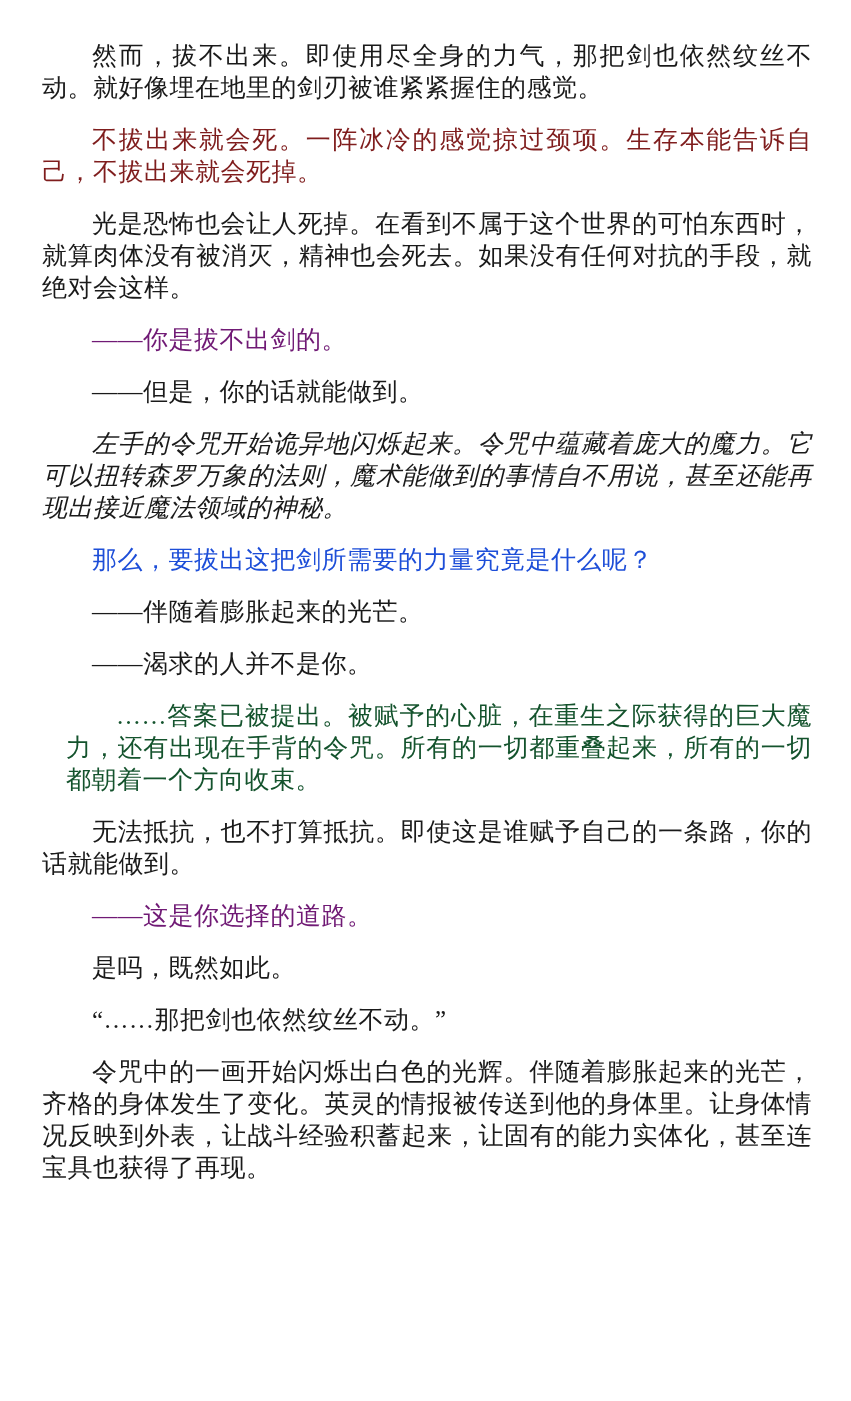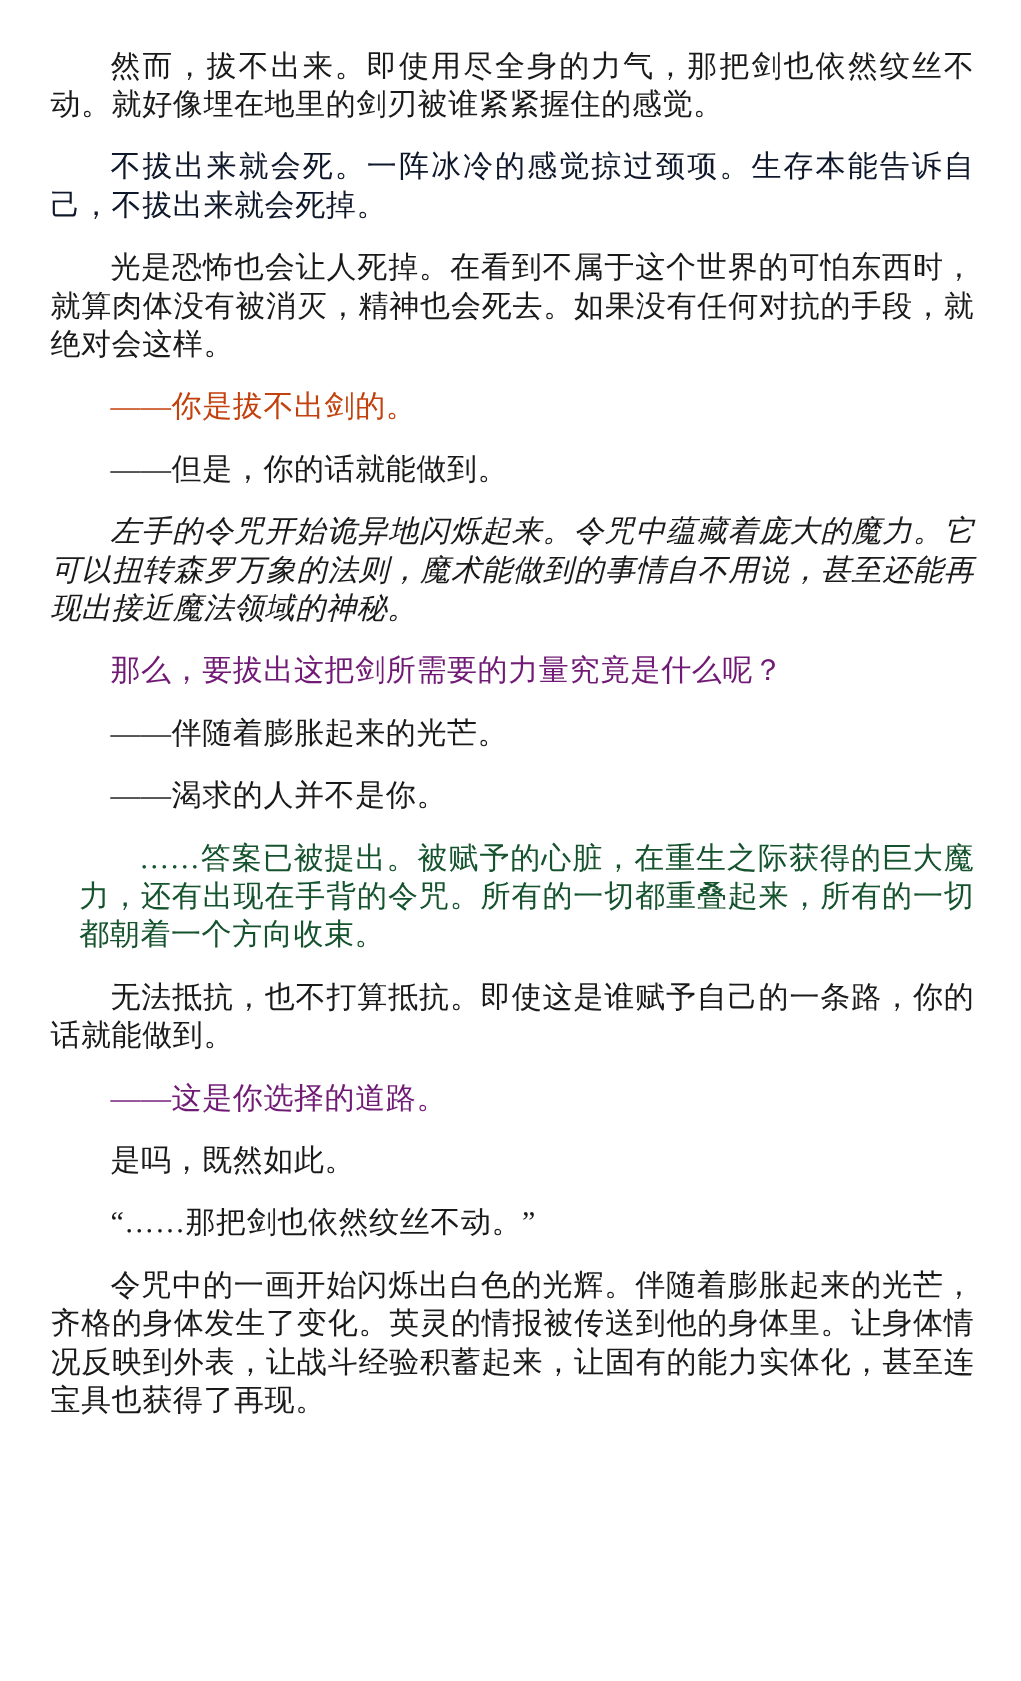--- a/index.html
+++ b/index.html
@@ -28,26 +28,26 @@
     text-justify: inter-ideograph;
     letter-spacing: 0.5px;
   }
 </style>
 </head>
 <body>
 
 <div class="page" style="background: rgb(255, 255, 255);">
   <div id="paragraph-container">
       <p class="para" style="color: rgb(26, 26, 26);">然而，拔不出来。即使用尽全身的力气，那把剑也依然纹丝不动。就好像埋在地里的剑刃被谁紧紧握住的感觉。</p>
-      <p class="para" style="color: #0f172a;">不拔出来就会死。一阵冰冷的感觉掠过颈项。生存本能告诉自己，不拔出来就会死掉。</p>
+      <p class="para" style="color: #7f1d1d;">不拔出来就会死。一阵冰冷的感觉掠过颈项。生存本能告诉自己，不拔出来就会死掉。</p>
       <p class="para" style="color: rgb(26, 26, 26);">光是恐怖也会让人死掉。在看到不属于这个世界的可怕东西时，就算肉体没有被消灭，精神也会死去。如果没有任何对抗的手段，就绝对会这样。</p>
-      <p class="para" style="color: #c2410c;">——你是拔不出剑的。</p>
+      <p class="para" style="color: #701a75;">——你是拔不出剑的。</p>
       <p class="para" style="color: rgb(26, 26, 26);">——但是，你的话就能做到。</p>
       <p class="para" style="color: rgb(26, 26, 26); font-style: italic;">左手的令咒开始诡异地闪烁起来。令咒中蕴藏着庞大的魔力。它可以扭转森罗万象的法则，魔术能做到的事情自不用说，甚至还能再现出接近魔法领域的神秘。</p>
-      <p class="para" style="color: #701a75; margin-top: 16px;">那么，要拔出这把剑所需要的力量究竟是什么呢？</p>
+      <p class="para" style="color: #1d4ed8; margin-top: 16px;">那么，要拔出这把剑所需要的力量究竟是什么呢？</p>
       <p class="para" style="color: rgb(26, 26, 26);">——伴随着膨胀起来的光芒。</p>
       <p class="para" style="color: rgb(26, 26, 26);">——渴求的人并不是你。</p>
       <p class="para" style="color: #14532d; margin-left: 24px;">……答案已被提出。被赋予的心脏，在重生之际获得的巨大魔力，还有出现在手背的令咒。所有的一切都重叠起来，所有的一切都朝着一个方向收束。</p>
       <p class="para" style="color: rgb(26, 26, 26);">无法抵抗，也不打算抵抗。即使这是谁赋予自己的一条路，你的话就能做到。</p>
       <p class="para" style="color: #701a75;">——这是你选择的道路。</p>
       <p class="para" style="color: rgb(26, 26, 26);">是吗，既然如此。</p>
       <p class="para" style="color: rgb(26, 26, 26);">“……那把剑也依然纹丝不动。”</p>
       <p class="para" style="color: rgb(26, 26, 26);">令咒中的一画开始闪烁出白色的光辉。伴随着膨胀起来的光芒，齐格的身体发生了变化。英灵的情报被传送到他的身体里。让身体情况反映到外表，让战斗经验积蓄起来，让固有的能力实体化，甚至连宝具也获得了再现。</p>
     </div>
 </div>

